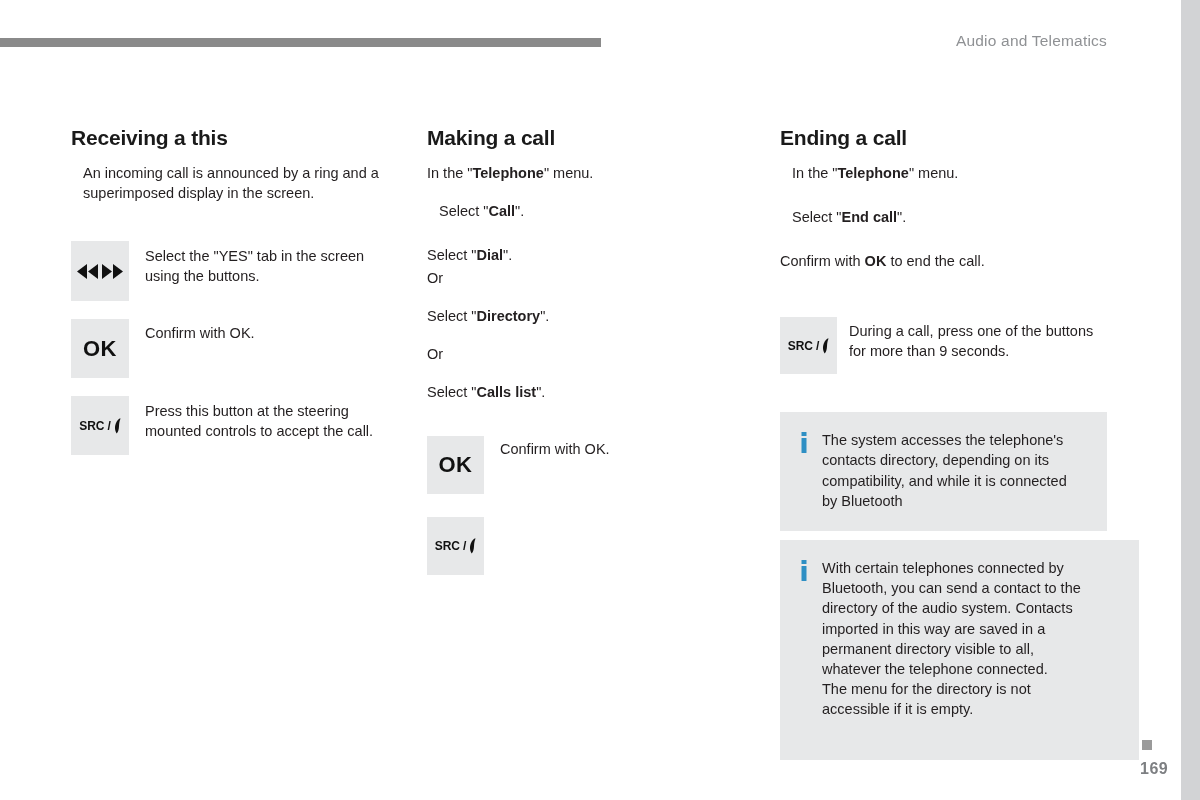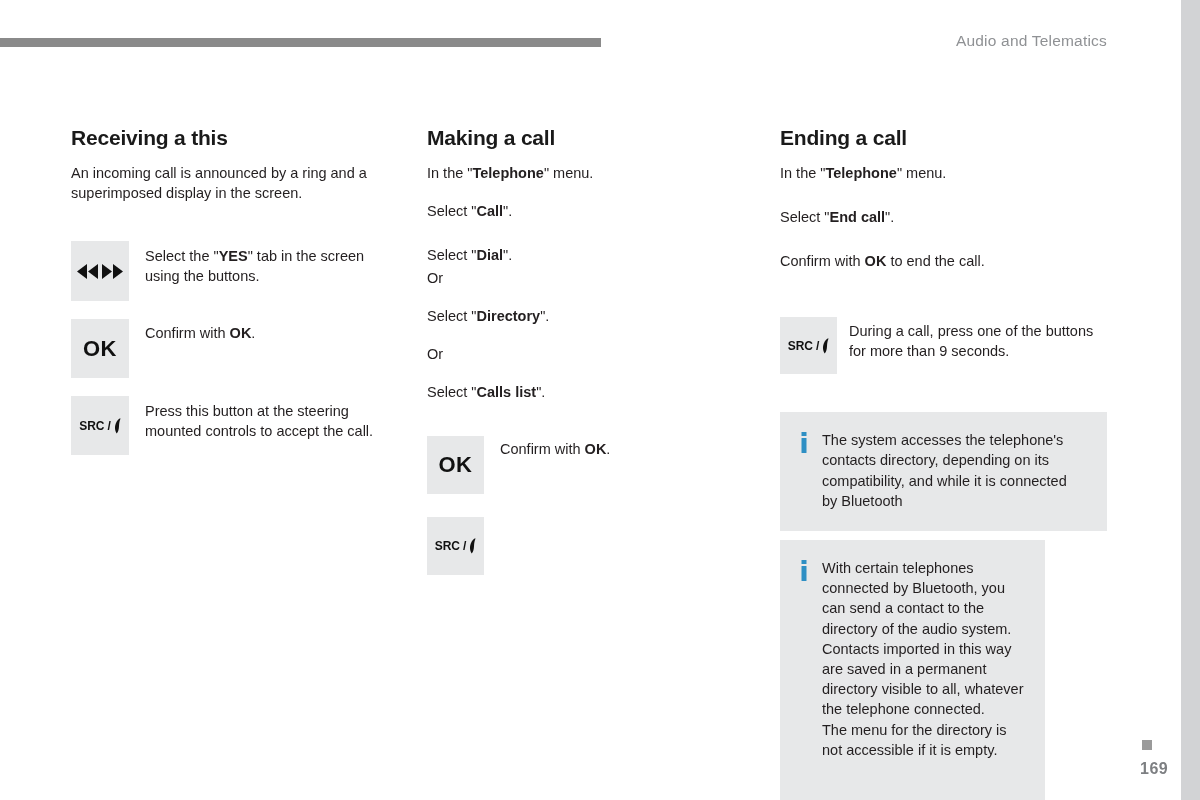--- a/index.html
+++ b/index.html
@@ -64,21 +64,21 @@
     line-height: 1.1;
   }
 
   p.para {
     margin: 0 0 10px 0;
     font-size: 14.5px;
     line-height: 20px;
     color: #231f20;
   }
   p.para.gap-sm { margin-bottom: 18px; }
-  p.para.gap-md { margin-bottom: 24px; }
+  p.para.gap-md { margin-bottom: 24px; margin-left: 12px; }
   p.para.gap-tight { margin-bottom: 3px; }
   p.para b { font-weight: bold; }
 
   
   .instr {
     display: flex;
     align-items: flex-start;
   }
   .icon-box {
     background: #e7e8e9;
@@ -89,21 +89,21 @@
   }
   .icon-box.sq58 { width: 58px; height: 60px; }
   .icon-box.sq58b { width: 58px; height: 59px; }
   .icon-box.wide { width: 57px; height: 58px; }
 
   .instr-text {
     font-size: 14.5px;
     line-height: 20px;
     color: #231f20;
   }
-  .instr-text b { font-weight: bold; }
+  .instr-text b { font-weight: normal; }
 
   
   .glyph-ok {
     font-size: 22px;
     font-weight: bold;
     letter-spacing: 0.5px;
     color: #111;
   }
   .glyph-src {
     font-size: 12px;
@@ -269,21 +269,21 @@
       <svg width="8" height="24" viewBox="0 0 8 24" aria-hidden="true">
         <rect x="1.5" y="0" width="5" height="4" fill="#2e8fc4"></rect>
         <rect x="1.5" y="6" width="5" height="15" rx="0.5" fill="#2e8fc4"></rect>
       </svg>
     </span>
     <span class="note-text" style="width:263px">The system accesses the telephone's contacts directory, depending on its compatibility, and while it is connected by Bluetooth</span>
   </div>
 
   <div style="height:9px"></div>
 
-  <div class="note" style="width:265px; padding:18px 20px 40px 20px;">
+  <div class="note" style="width:359px; padding:18px 20px 40px 20px;">
     <span class="i-icon">
       <svg width="8" height="24" viewBox="0 0 8 24" aria-hidden="true">
         <rect x="1.5" y="0" width="5" height="4" fill="#2e8fc4"></rect>
         <rect x="1.5" y="6" width="5" height="15" rx="0.5" fill="#2e8fc4"></rect>
       </svg>
     </span>
     <span class="note-text" style="width:263px; white-space:pre-line">With certain telephones connected by Bluetooth, you can send a contact to the directory of the audio system. Contacts imported in this way are saved in a permanent directory visible to all, whatever the telephone connected.
 The menu for the directory is not accessible if it is empty.</span>
   </div>
 

